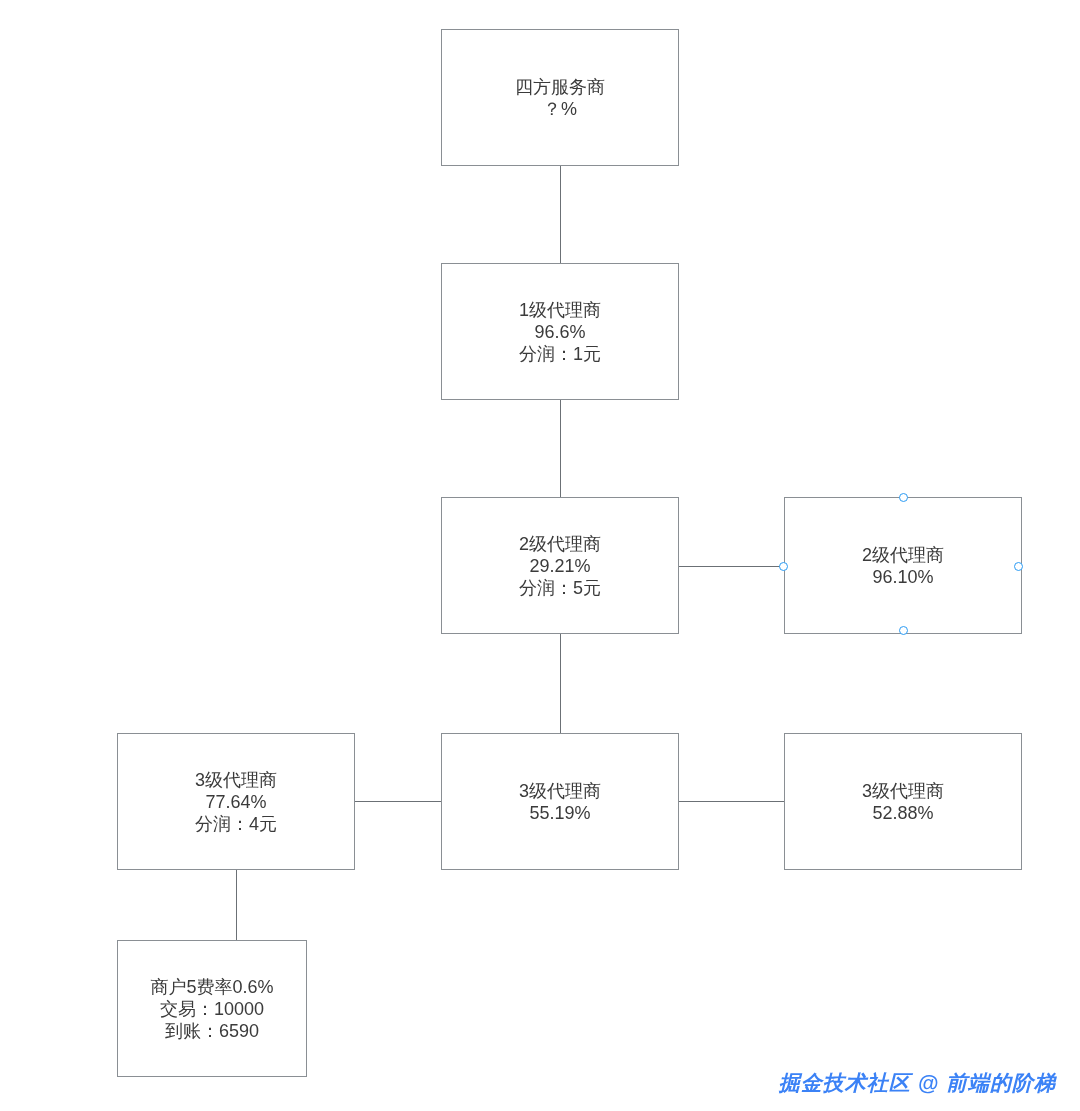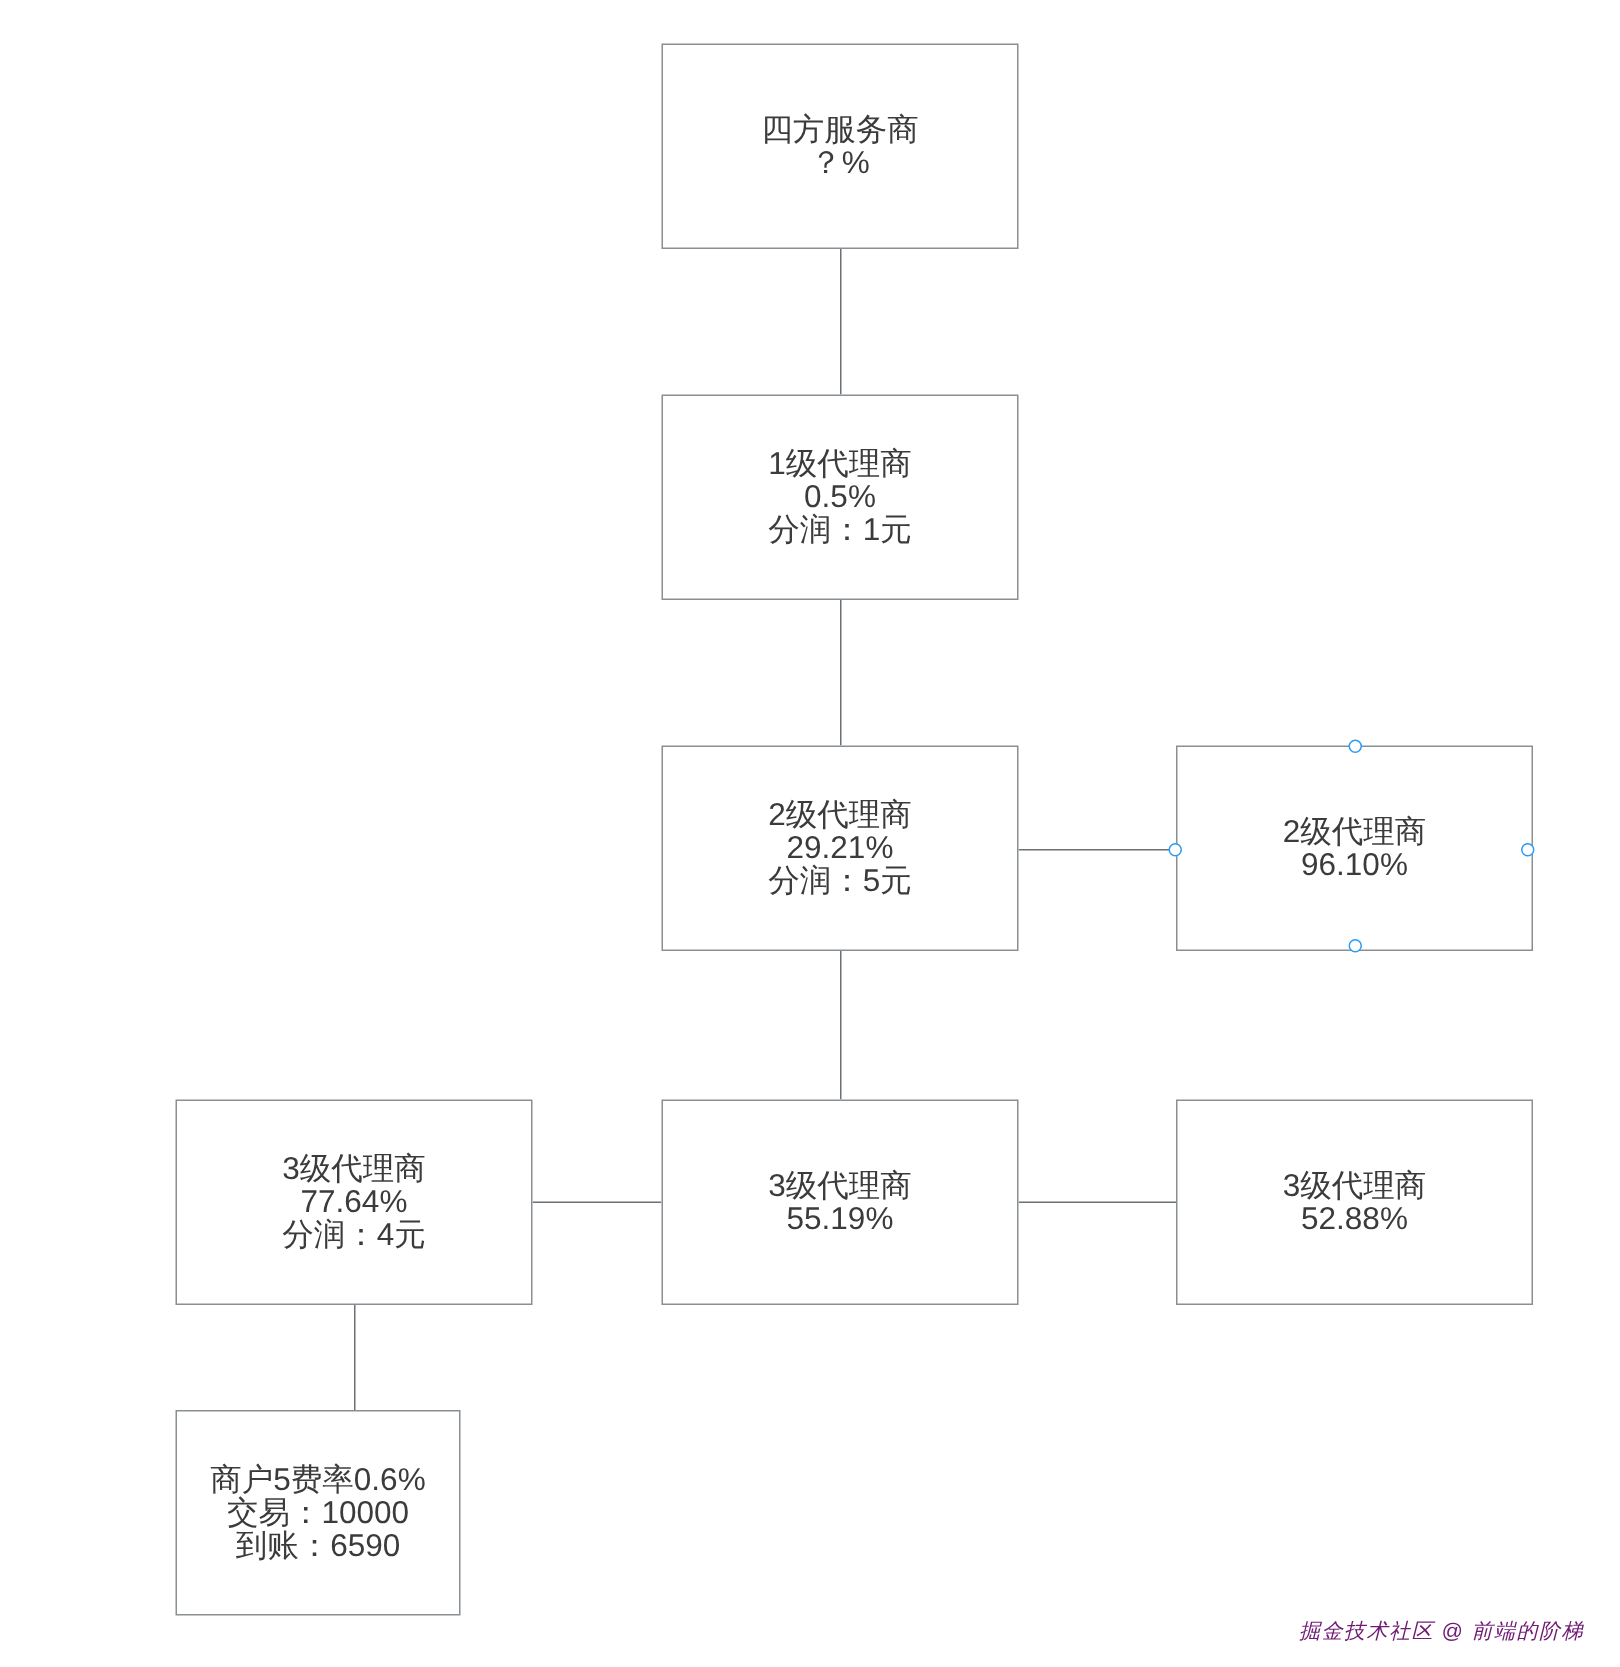--- a/index.html
+++ b/index.html
@@ -20,21 +20,21 @@
   .node {
     position: absolute;
     box-sizing: border-box;
     border: 1px solid #8a8f94;
     background: #ffffff;
     display: flex;
     flex-direction: column;
     align-items: center;
     justify-content: center;
     color: #3b3b3b;
-    font-size: 21px;
+    font-size: 18px;
     line-height: 22px;
     z-index: 2;
   }
   .node .line {
     white-space: pre;
     text-align: center;
   }
   .edge {
     position: absolute;
     background: #6b7075;
@@ -49,24 +49,24 @@
     box-sizing: border-box;
     border: 1.5px solid #2b9bf4;
     background: #ffffff;
     border-radius: 50%;
     z-index: 5;
   }
   .watermark {
     position: absolute;
     right: 24px;
     bottom: 14px;
-    color: #701a75;
-    font-size: 14px;
+    color: #3b82f6;
+    font-size: 21px;
     font-style: italic;
-    font-weight: normal;
+    font-weight: bold;
     letter-spacing: 1px;
     white-space: nowrap;
     z-index: 6;
   }
 </style>
 </head>
 <body>
 
 <div id="canvas">
 
@@ -78,21 +78,21 @@
   <div class="edge h" style="left:679px;top:801px;width:105px;"></div>
   <div class="edge v" style="left:236px;top:870px;height:70px;"></div>
 
   <div class="node" style="left:441px;top:29px;width:238px;height:137px;">
     <div class="line">四方服务商</div>
     <div class="line">？%</div>
   </div>
 
   <div class="node" style="left:441px;top:263px;width:238px;height:137px;">
     <div class="line">1级代理商</div>
-    <div class="line">0.5%</div>
+    <div class="line">96.6%</div>
     <div class="line">分润：1元</div>
   </div>
 
   <div class="node" style="left:441px;top:497px;width:238px;height:137px;">
     <div class="line">2级代理商</div>
     <div class="line">29.21%</div>
     <div class="line">分润：5元</div>
   </div>
 
   <div class="node" style="left:784px;top:497px;width:238px;height:137px;">

